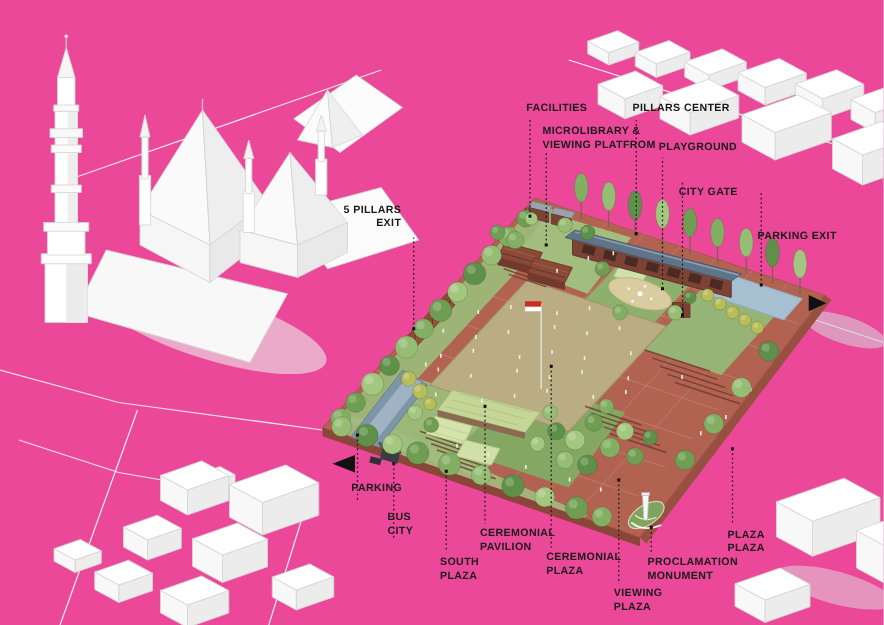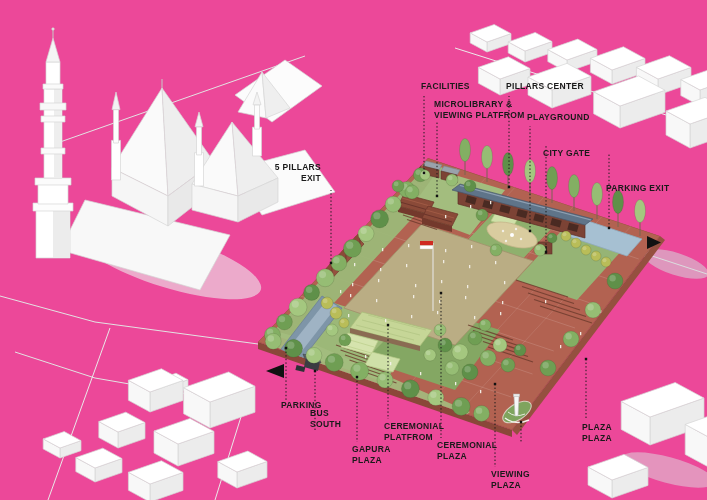--- a/index.html
+++ b/index.html
@@ -516,40 +516,44 @@
   <div class="lbl" style="left:543px;top:148px;">
       <div>CITY GATE</div>
     </div>
   <div class="lbl" style="left:606px;top:139px;margin-top:44px;">
       <div>PARKING EXIT</div>
     </div>
   <div class="lbl r" style="left:268px;top:162px;width:53px;">
       <div>5 PILLARS</div>
       <div>EXIT</div>
     </div>
-  <div class="lbl" style="left:281px;top:400px;">
+  <div class="lbl" style="left:281px;top:385px;">
       <div>PARKING</div>
     </div>
   <div class="lbl" style="left:310px;top:408px;">
       <div>BUS</div>
+      <div>CITY</div>
+    </div>
+  <div class="lbl" style="left:352px;top:444px;">
       <div>SOUTH</div>
-    </div>
-  <div class="lbl" style="left:352px;top:444px;">
-      <div>GAPURA</div>
       <div>PLAZA</div>
     </div>
   <div class="lbl" style="left:384px;top:421px;">
       <div>CEREMONIAL</div>
-      <div>PLATFROM</div>
+      <div>PAVILION</div>
     </div>
   <div class="lbl" style="left:437px;top:440px;">
       <div>CEREMONIAL</div>
       <div>PLAZA</div>
     </div>
   <div class="lbl" style="left:491px;top:469px;">
       <div>VIEWING</div>
       <div>PLAZA</div>
     </div>
+  <div class="lbl" style="left:518px;top:444px;">
+      <div>PROCLAMATION</div>
+      <div>MONUMENT</div>
+    </div>
   <div class="lbl" style="left:582px;top:422px;">
       <div>PLAZA</div>
       <div>PLAZA</div>
     </div>
 </div>
 
 </body></html>

